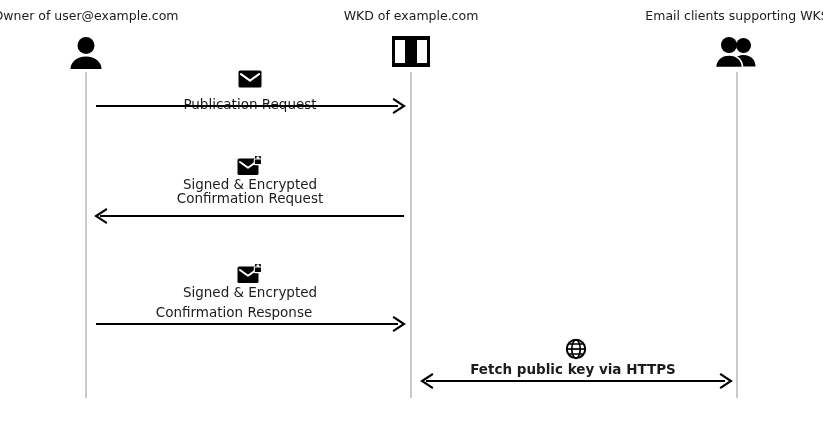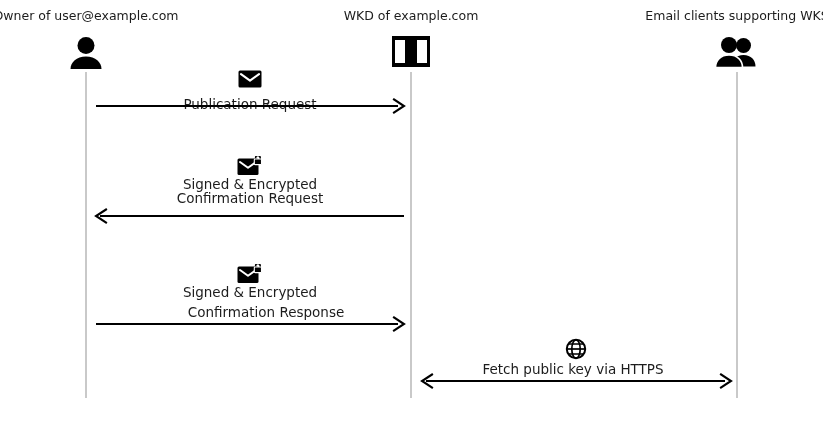--- a/index.html
+++ b/index.html
@@ -164,40 +164,40 @@
   <div class="message">
     <div class="msg-icon" style="left:230px; top:258px;">
       <svg width="26" height="20" viewBox="0 0 26 20" aria-hidden="true">
         <rect x="0.5" y="2.5" width="21" height="16.5" rx="1.5" fill="#000000"></rect>
         <path d="M3 6 L11 11.8 L19 6" fill="none" stroke="#ffffff" stroke-width="2" stroke-linecap="round" stroke-linejoin="round"></path>
         <path d="M18.6 3.2 L18.6 1.9 A 2.3 2.3 0 0 1 23.2 1.9 L23.2 3.2" fill="none" stroke="#000000" stroke-width="1.5"></path>
         <rect x="17.3" y="3" width="7.2" height="5.6" rx="0.8" fill="#000000" stroke="#ffffff" stroke-width="1.1"></rect>
       </svg>
     </div>
     <div class="msg-label" style="left:120px; top:282px; width:260px;">Signed &amp; Encrypted</div>
-    <div class="msg-label" style="left:136px; top:302px; width:260px;">Confirmation Response</div>
+    <div class="msg-label" style="left:104px; top:302px; width:260px;">Confirmation Response</div>
     <div class="msg-line" style="left:96px; top:323px; width:302px;"></div>
     <div class="arrowhead" style="left:392px; top:316px;">
       <svg width="14" height="16" viewBox="0 0 14 16" aria-hidden="true">
         <path d="M2 1.5 L12 8 L2 14.5" fill="none" stroke="#000000" stroke-width="2.1" stroke-linecap="square" stroke-linejoin="miter"></path>
       </svg>
     </div>
   </div>
 
   <div class="message">
     <div class="msg-icon" style="left:556px; top:334px;">
       <svg width="22" height="22" viewBox="0 0 22 22" aria-hidden="true">
         <circle cx="11" cy="11" r="9.2" fill="none" stroke="#000000" stroke-width="2"></circle>
         <ellipse cx="11" cy="11" rx="4.2" ry="9.2" fill="none" stroke="#000000" stroke-width="1.7"></ellipse>
         <line x1="1.8" y1="11" x2="20.2" y2="11" stroke="#000000" stroke-width="1.7"></line>
         <line x1="3.4" y1="6" x2="18.6" y2="6" stroke="#000000" stroke-width="1.5"></line>
         <line x1="3.4" y1="16" x2="18.6" y2="16" stroke="#000000" stroke-width="1.5"></line>
       </svg>
     </div>
-    <div class="msg-label" style="left:443px; top:359px; width:260px;">Fetch public key via HTTPS</div>
+    <div class="msg-label" style="left:443px; top:359px; width:260px;font-weight:bold;">Fetch public key via HTTPS</div>
     <div class="msg-line" style="left:426px; top:380px; width:299px;"></div>
     <div class="arrowhead" style="left:420px; top:373px;">
       <svg width="14" height="16" viewBox="0 0 14 16" aria-hidden="true">
         <path d="M12 1.5 L2 8 L12 14.5" fill="none" stroke="#000000" stroke-width="2.1" stroke-linecap="square" stroke-linejoin="miter"></path>
       </svg>
     </div>
     <div class="arrowhead" style="left:719px; top:373px;">
       <svg width="14" height="16" viewBox="0 0 14 16" aria-hidden="true">
         <path d="M2 1.5 L12 8 L2 14.5" fill="none" stroke="#000000" stroke-width="2.1" stroke-linecap="square" stroke-linejoin="miter"></path>
       </svg>

